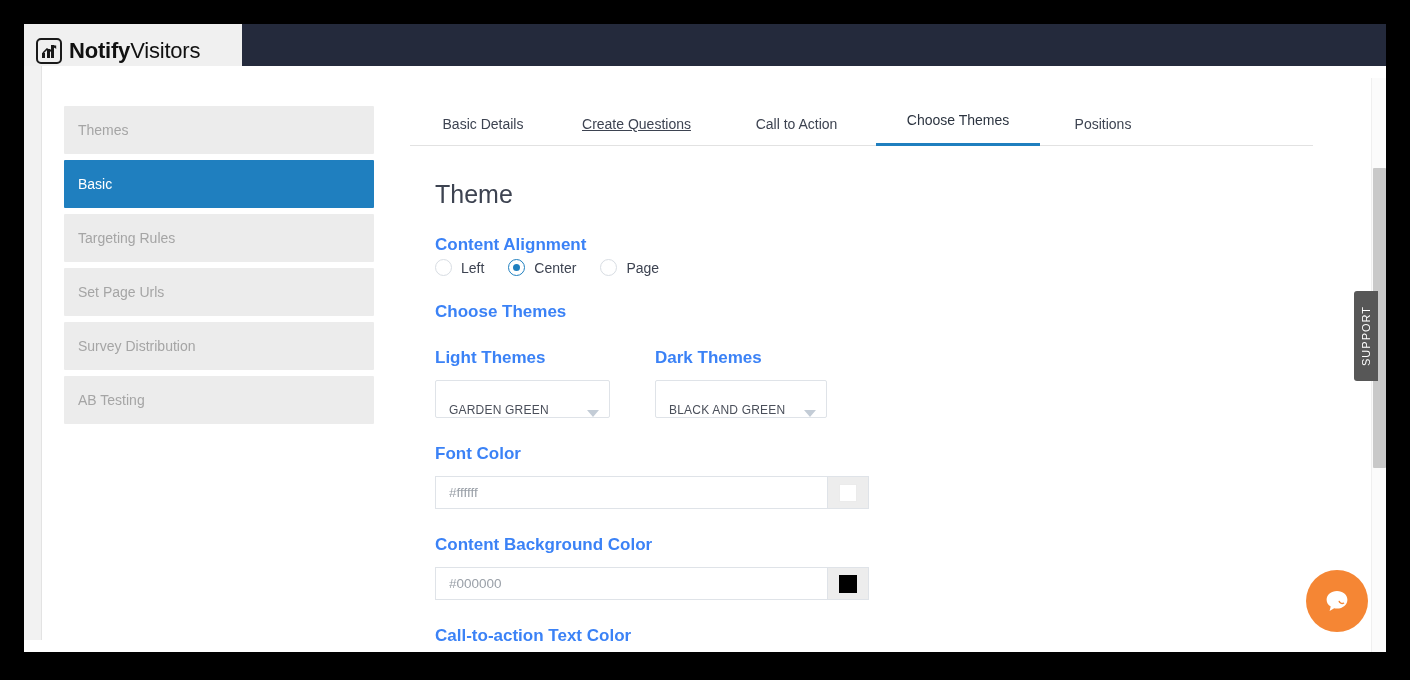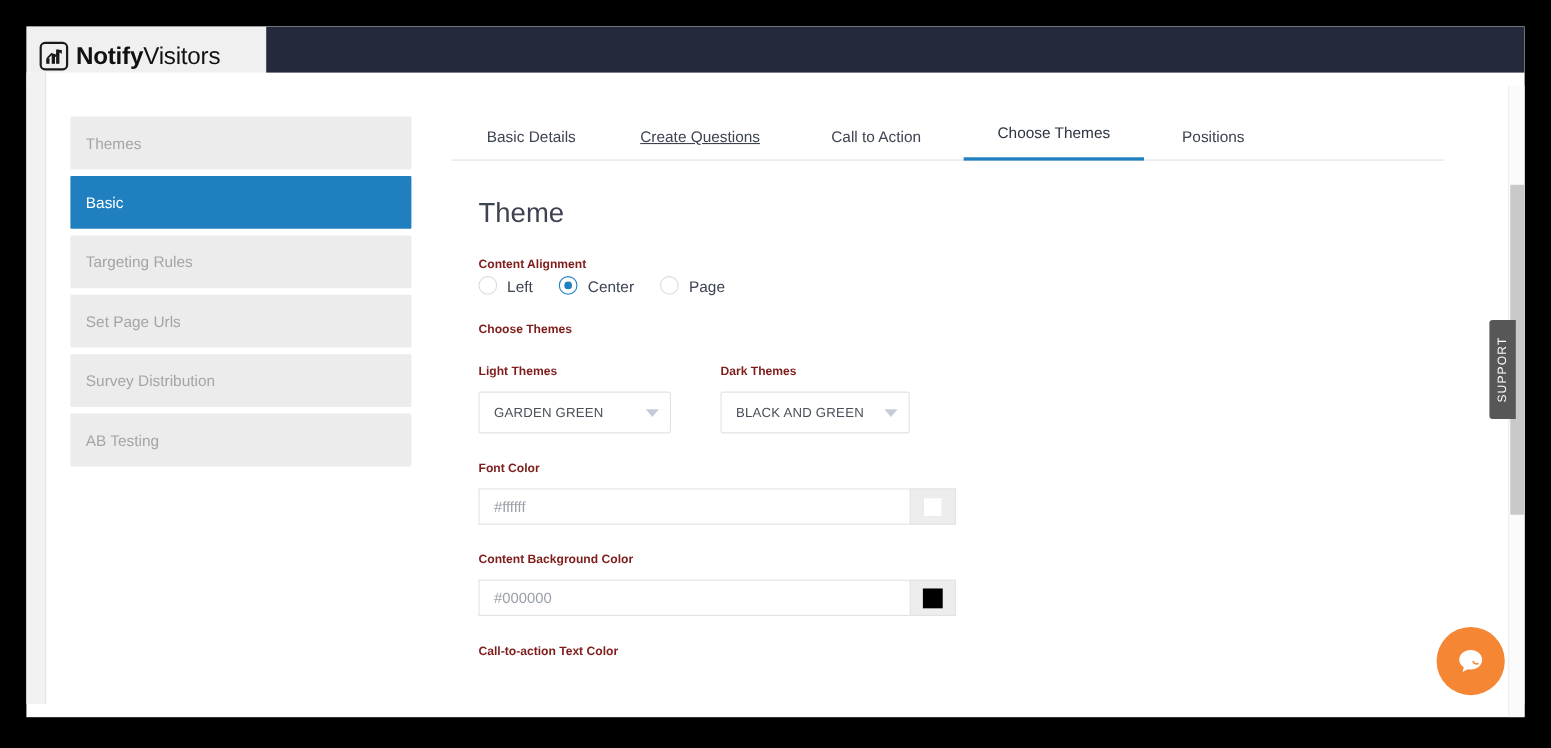--- a/index.html
+++ b/index.html
@@ -139,23 +139,23 @@
   h1#theme-title {
     font-size: 25px;
     font-weight: 400;
     color: #3d4351;
     margin: 34px 0 0 0;
     padding: 0 0 0 25px;
   }
   .form-area { padding-left: 25px; }
 
   .field-label {
-    font-size: 11px;
+    font-size: 17px;
     font-weight: 700;
-    color: #7f1d1d;
+    color: #3b82f6;
     margin-top: 26px;
     margin-bottom: 0;
   }
 
   
   #radio-row {
     display: flex;
     align-items: flex-end;
     margin-top: 4px;
   }
@@ -193,21 +193,21 @@
     margin-top: 0;
   }
   .select-col { margin-right: 45px; }
   .select-col .field-label { margin-top: 26px; }
   .select-box {
     margin-top: 12px;
     height: 38px;
     border: 1px solid #dfe3e8;
     background: #ffffff;
     display: flex;
-    align-items: center;
+    align-items: flex-end;
     justify-content: space-between;
     padding: 0 10px 0 13px;
     border-radius: 2px;
   }
   .select-box.light-w { width: 175px; }
   .select-box.dark-w  { width: 172px; }
   .select-value {
     font-size: 12px;
     color: #4a4f5a;
     letter-spacing: 0.2px;

